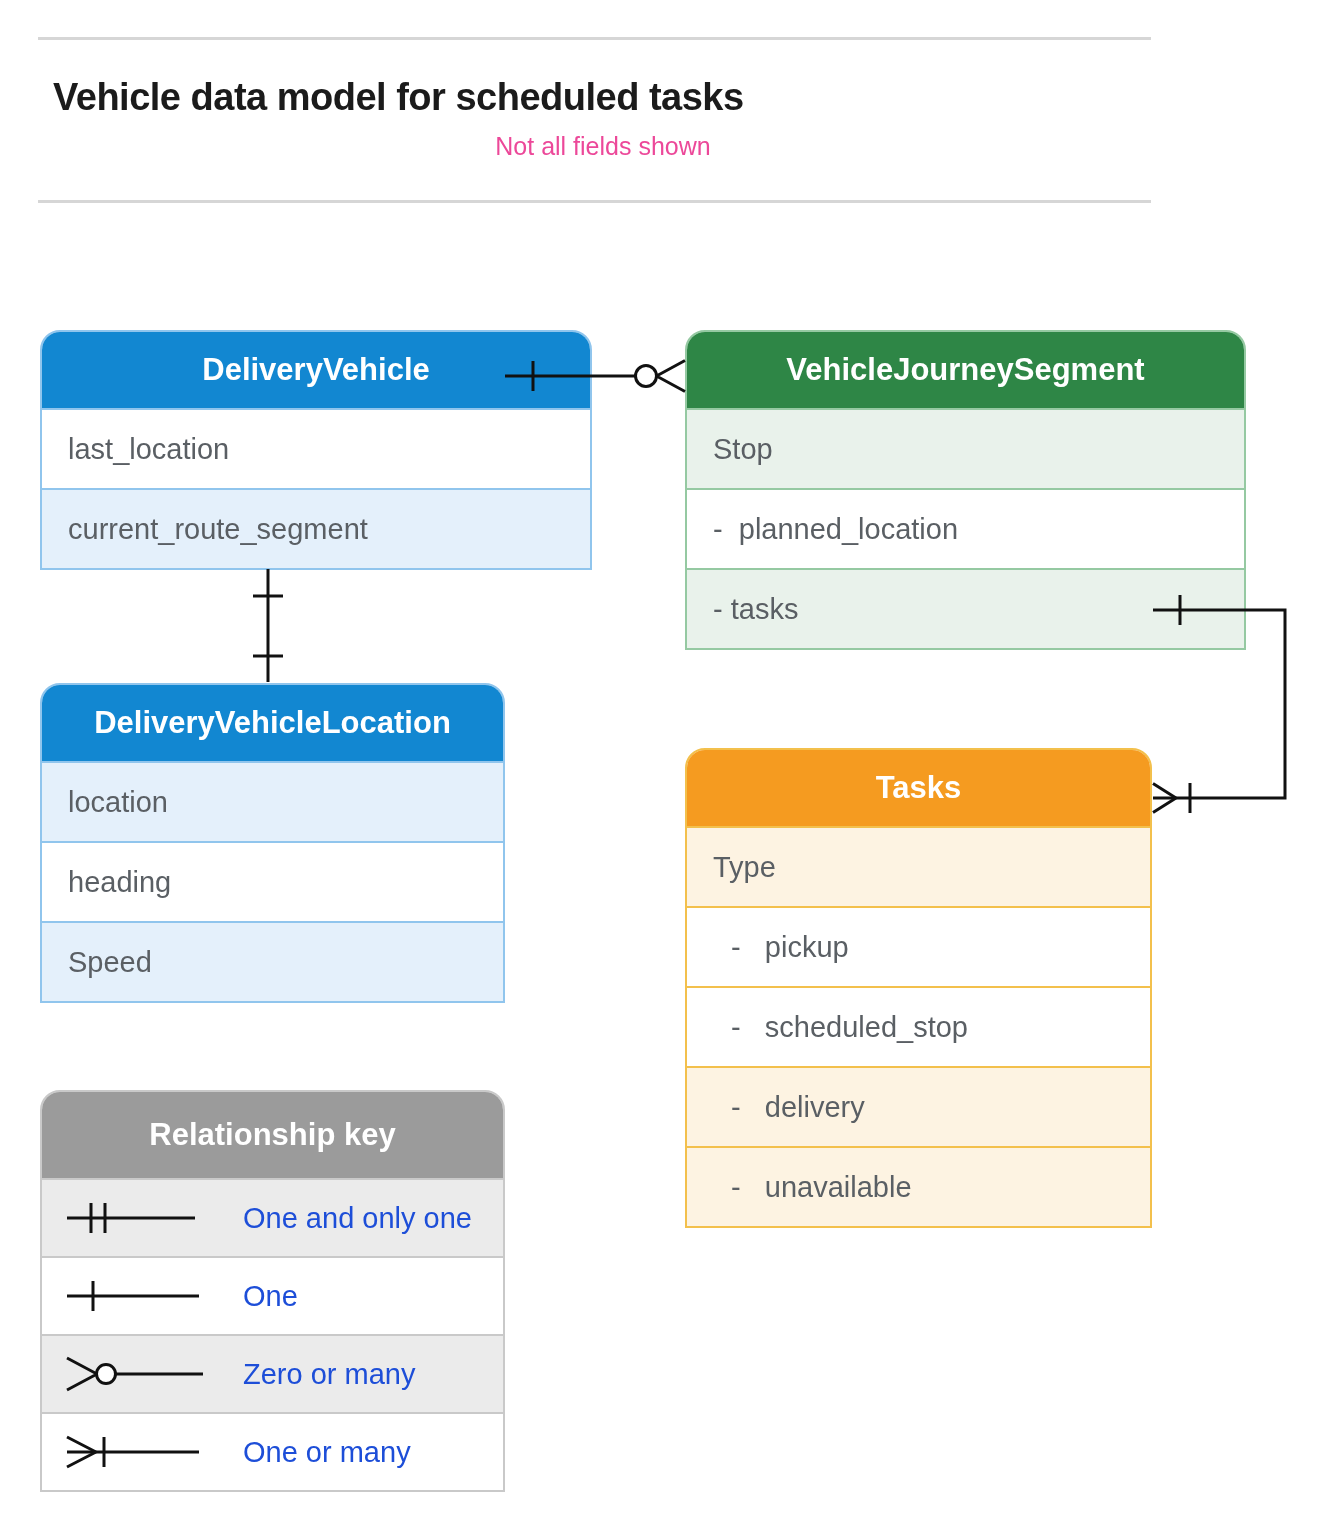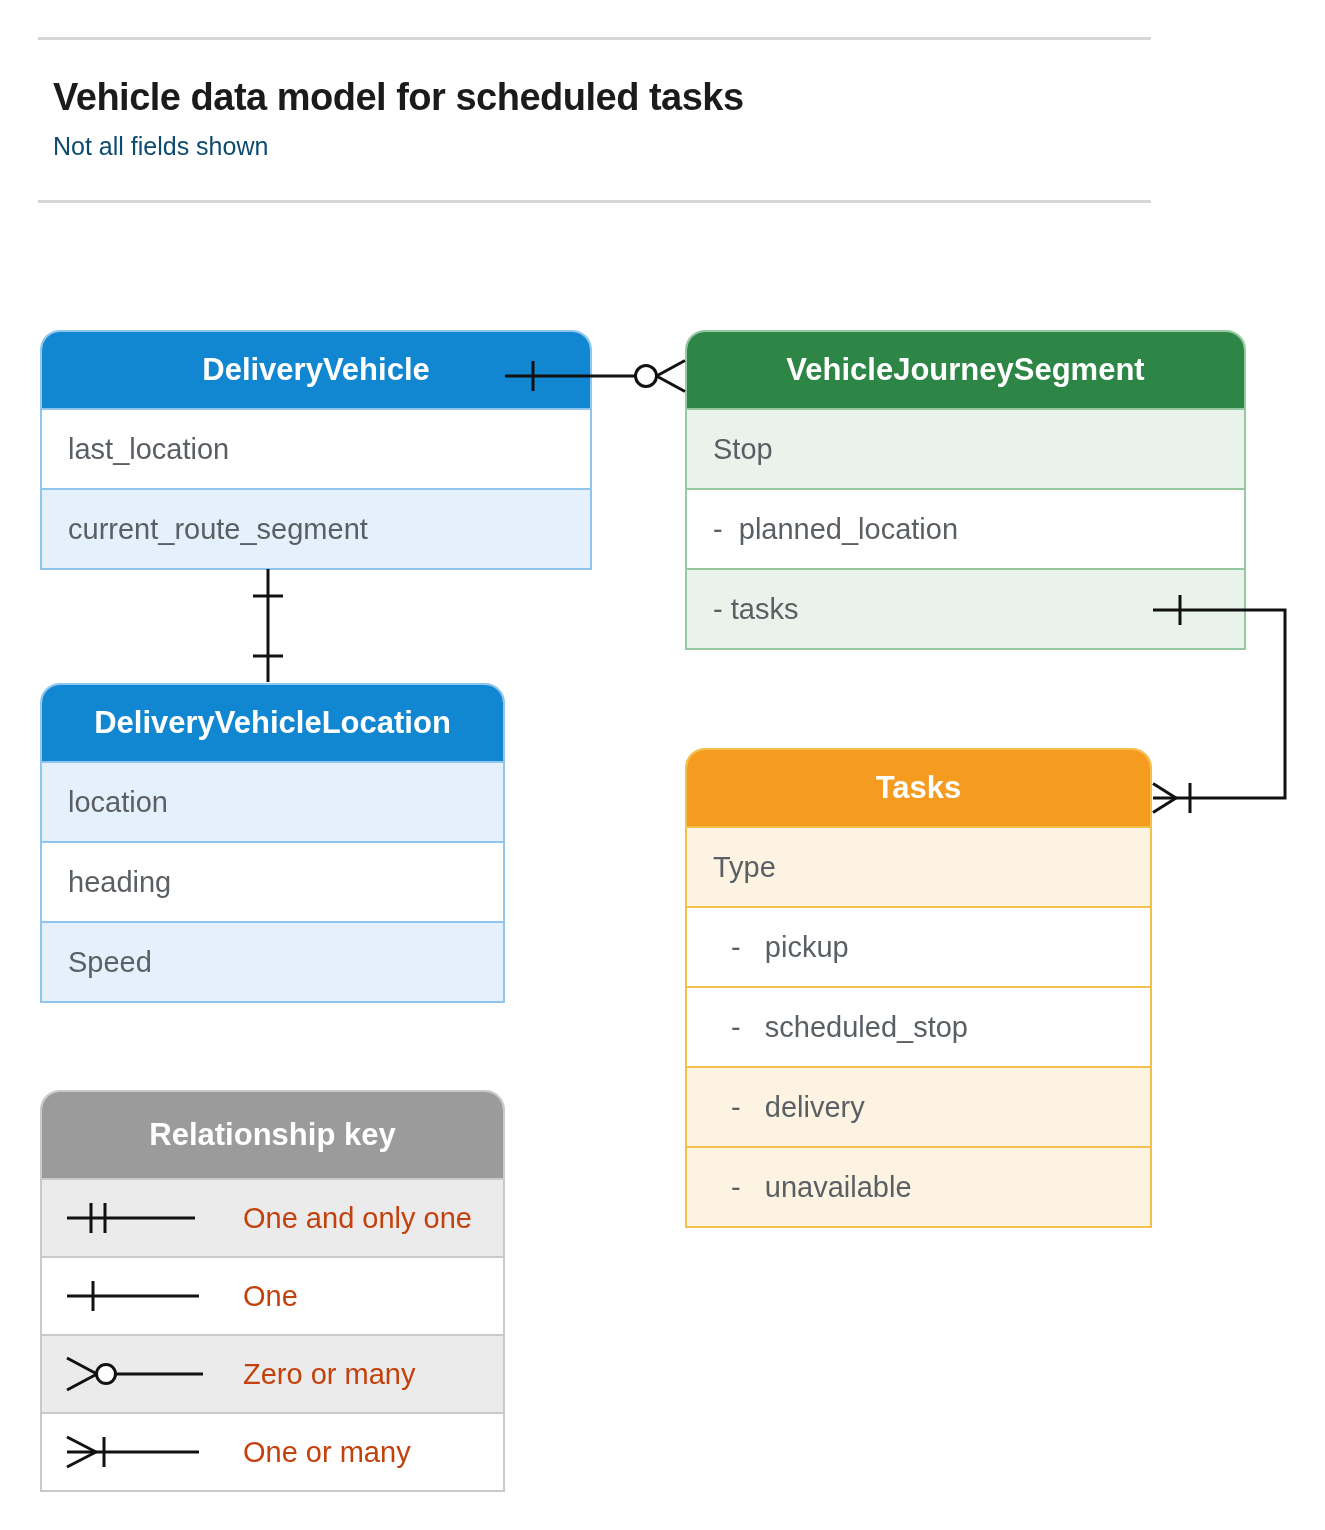--- a/index.html
+++ b/index.html
@@ -8,21 +8,21 @@
     font-family:"Liberation Sans", sans-serif;
     -webkit-font-smoothing:antialiased;
   }
   .rule{position:absolute;left:38px;width:1113px;height:3px;background:#d6d6d6;}
   .page-title{
     position:absolute;left:53px;top:76px;width:1100px;
     font-size:38px;font-weight:bold;color:#1b1b1b;letter-spacing:-0.5px;
   }
   .page-subtitle{
     position:absolute;left:53px;top:132px;width:1100px;
-    font-size:25px;color:#0c4a6e;
+    font-size:25px;color:#ec4899;text-align:center;
   }
   .entity{
     position:absolute;box-sizing:border-box;
     border:2px solid var(--border);
     border-radius:20px 20px 0 0;
     overflow:hidden;background:#fff;
   }
   .entity-header{
     height:76px;background:var(--hdr);
     display:flex;align-items:center;justify-content:center;
@@ -44,21 +44,21 @@
   .theme-gray{--hdr:#9b9b9b;--tint:#ebebeb;--border:#c9c9c9;}
   .legend .entity-header{height:86px;}
   .legend-row{
     box-sizing:border-box;height:78px;
     border-top:2px solid var(--border);
     display:flex;align-items:center;
     padding-left:21px;background:#ffffff;
   }
   .legend-row.tint{background:var(--tint);}
   .legend-icon{width:158px;flex:0 0 158px;display:flex;align-items:center;}
-  .legend-label{font-size:29px;color:#c2410c;padding-left:22px;}
+  .legend-label{font-size:29px;color:#1d4ed8;padding-left:22px;}
   #connectors{position:absolute;left:0;top:0;pointer-events:none;}
   #connectors path{stroke:#111;stroke-width:3;fill:none;}
   #connectors circle{stroke:#111;stroke-width:3;fill:#fff;}
   .legend-icon svg path{stroke:#111;stroke-width:3;fill:none;}
   .legend-icon svg circle{stroke:#111;stroke-width:3;fill:#fff;}
 </style>
 </head>
 <body>
 
 <div class="rule" style="top:37px"></div>

